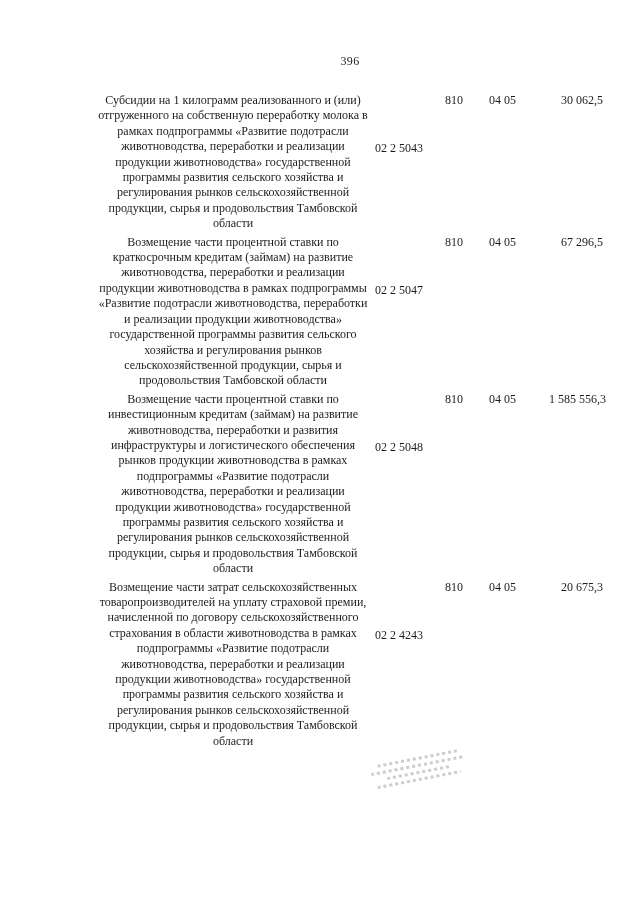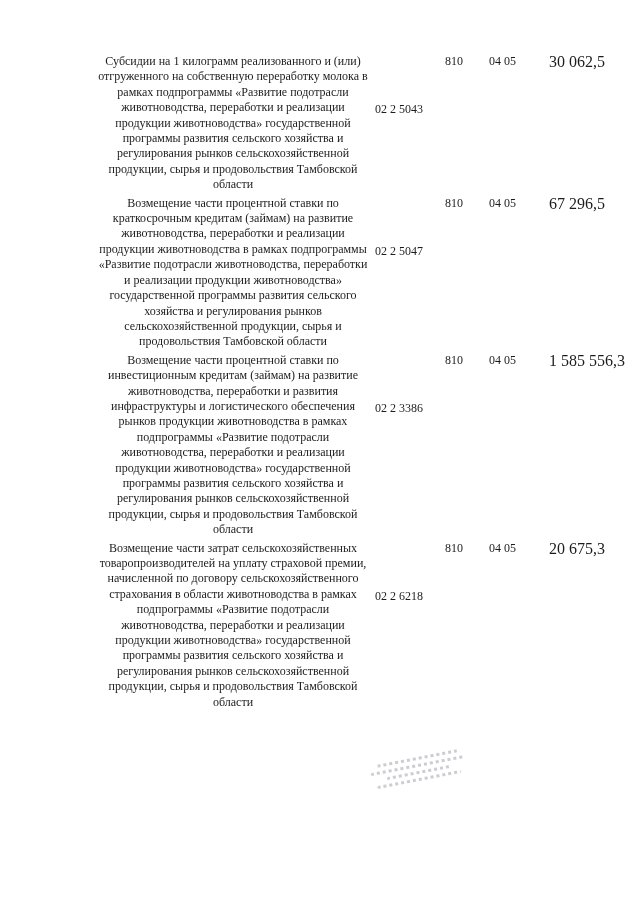--- a/index.html
+++ b/index.html
@@ -39,21 +39,21 @@
   .code{
     font-size:12px;
     line-height:15.4px;
     white-space:nowrap;
     padding-top:0;
   }
   .code.c1{text-align:left;margin-top:48px;}
   .code.c2{text-align:left;}
   .code.c3{}
   .amount{
-    font-size:16px;
+    font-size:12px;
     line-height:15.4px;
     text-align:right;
     white-space:nowrap;
   }
   
   .stamp{
     position:absolute;
     left:372px;
     top:752px;
     width:104px;
@@ -73,48 +73,49 @@
   .stamp .scribble:nth-child(2){width:92%;}
   .stamp .scribble:nth-child(3){width:64%;margin-left:14%;}
   .stamp .scribble:nth-child(4){width:82%;margin-left:4%;}
 </style>
 </head>
 <body>
 
 <div class="page">
   <div class="content">
 
+    <div class="page-number">396</div>
 
     <div class="row">
       <div class="desc">Субсидии на 1 килограмм реализованного и (или) отгруженного на собственную переработку молока в рамках подпрограммы «Развитие подотрасли животноводства, переработки и реализации продукции животноводства» государственной программы развития сельского хозяйства и регулирования рынков сельскохозяйственной продукции, сырья и продовольствия Тамбовской области</div>
       <div class="code c1">02 2 5043</div>
       <div class="code c2">810</div>
       <div class="code c3">04 05</div>
       <div class="amount">30 062,5</div>
     </div>
 
     <div class="row">
       <div class="desc">Возмещение части процентной ставки по краткосрочным кредитам (займам) на развитие животноводства, переработки и реализации продукции животноводства в рамках подпрограммы «Развитие подотрасли животноводства, переработки и реализации продукции животноводства» государственной программы развития сельского хозяйства и регулирования рынков сельскохозяйственной продукции, сырья и продовольствия Тамбовской области</div>
       <div class="code c1">02 2 5047</div>
       <div class="code c2">810</div>
       <div class="code c3">04 05</div>
       <div class="amount">67 296,5</div>
     </div>
 
     <div class="row">
       <div class="desc">Возмещение части процентной ставки по инвестиционным кредитам (займам) на развитие животноводства, переработки и развития инфраструктуры и логистического обеспечения рынков продукции животноводства в рамках подпрограммы «Развитие подотрасли животноводства, переработки и реализации продукции животноводства» государственной программы развития сельского хозяйства и регулирования рынков сельскохозяйственной продукции, сырья и продовольствия Тамбовской области</div>
-      <div class="code c1">02 2 3386</div>
+      <div class="code c1">02 2 5048</div>
       <div class="code c2">810</div>
       <div class="code c3">04 05</div>
       <div class="amount">1 585 556,3</div>
     </div>
 
     <div class="row">
       <div class="desc">Возмещение части затрат сельскохозяйственных товаропроизводителей на уплату страховой премии, начисленной по договору сельскохозяйственного страхования в области животноводства в рамках подпрограммы «Развитие подотрасли животноводства, переработки и реализации продукции животноводства» государственной программы развития сельского хозяйства и регулирования рынков сельскохозяйственной продукции, сырья и продовольствия Тамбовской области</div>
-      <div class="code c1">02 2 6218</div>
+      <div class="code c1">02 2 4243</div>
       <div class="code c2">810</div>
       <div class="code c3">04 05</div>
       <div class="amount">20 675,3</div>
     </div>
 
   </div>
 
   <div class="stamp">
     <div class="scribble"></div>
     <div class="scribble"></div>

